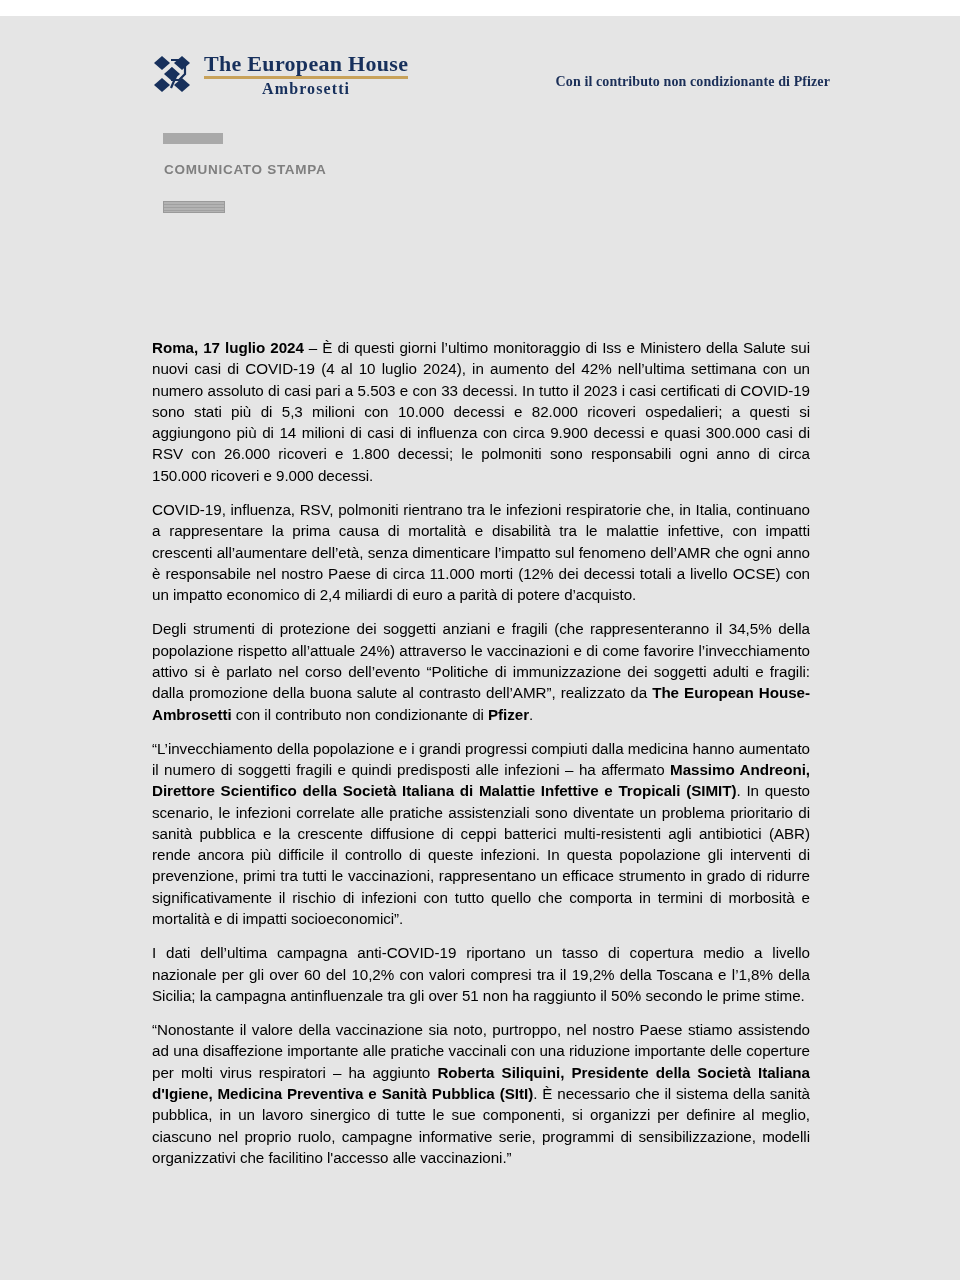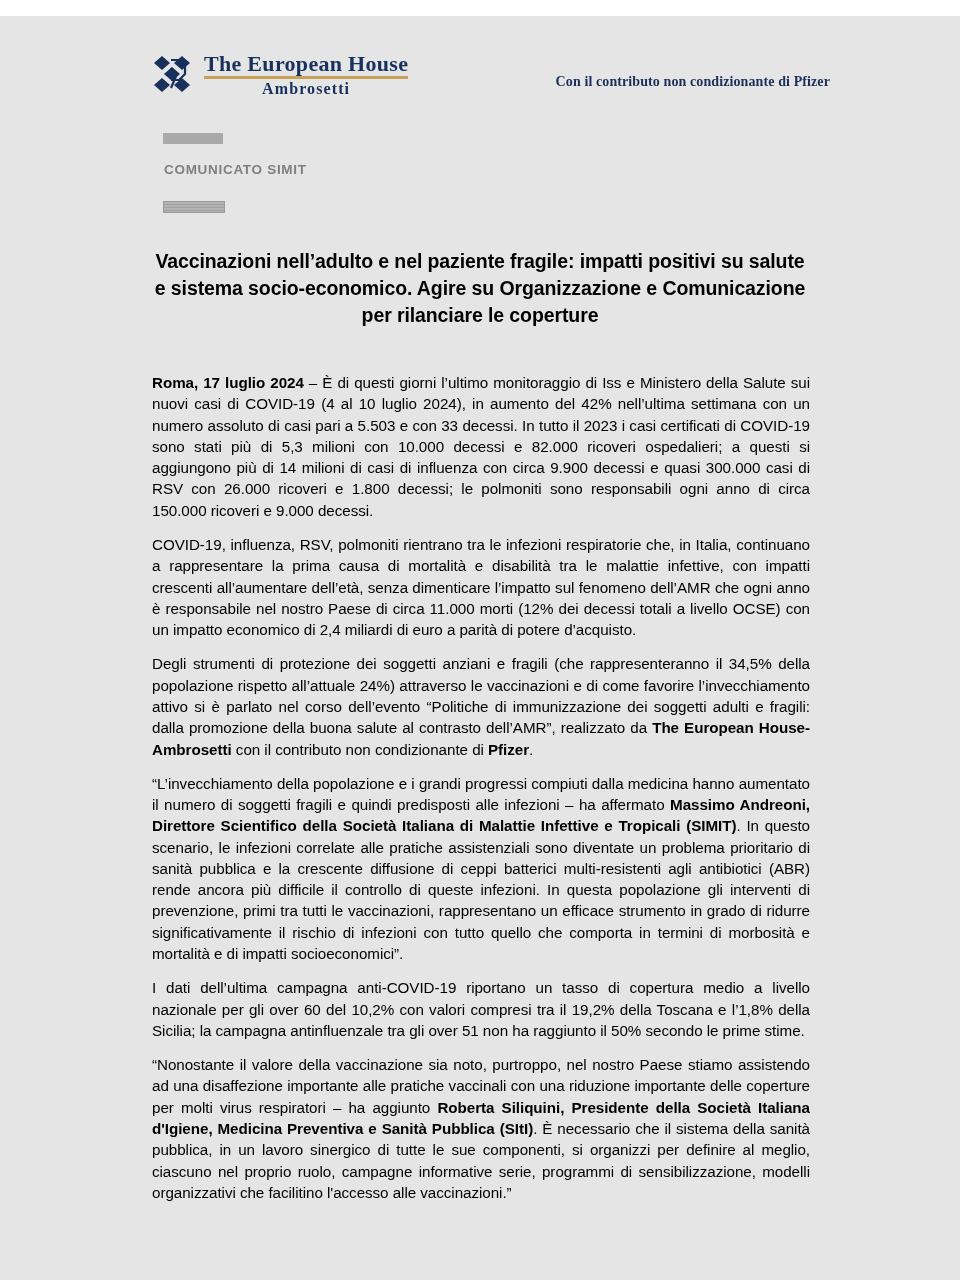--- a/index.html
+++ b/index.html
@@ -137,21 +137,20 @@
     line-height: 1.38;
     letter-spacing: -0.1px;
   }
 
   
   .body-col {
     position: absolute;
     left: 152px;
     top: 321px;
     width: 658px;
-    margin-top: 35px;
   }
   p.para {
     margin: 0 0 13px 0;
     font-size: 15.2px;
     line-height: 1.40;
     text-align: justify;
     text-justify: inter-word;
     letter-spacing: -0.05px;
   }
   p.para:last-child { margin-bottom: 0; }
@@ -183,24 +182,23 @@
         <div class="logo-line1">The European House</div>
         <div class="logo-rule"></div>
         <div class="logo-line2">Ambrosetti</div>
       </div>
     </div>
 
     <div class="contrib">Con il contributo non condizionante di Pfizer</div>
   </div>
 
   <div class="bar bar-top"></div>
-  <div class="kicker">COMUNICATO SIMIT</div>
+  <div class="kicker">COMUNICATO STAMPA</div>
   <div class="bar bar-bottom"></div>
 
-  <h1 class="title">Vaccinazioni nell’adulto e nel paziente fragile: impatti positivi su salute e sistema socio-economico. Agire su Organizzazione e Comunicazione per rilanciare le coperture</h1>
 
   <div class="body-col">
 
     <p class="para"><b>Roma, 17 luglio 2024</b><span> – È di questi giorni l’ultimo monitoraggio di Iss e Ministero della Salute sui nuovi casi di COVID-19 (4 al 10 luglio 2024), in aumento del 42% nell’ultima settimana con un numero assoluto di casi pari a 5.503 e con 33 decessi. In tutto il 2023 i casi certificati di COVID-19 sono stati più di 5,3 milioni con 10.000 decessi e 82.000 ricoveri ospedalieri; a questi si aggiungono più di 14 milioni di casi di influenza con circa 9.900 decessi e quasi 300.000 casi di RSV con 26.000 ricoveri e 1.800 decessi; le polmoniti sono responsabili ogni anno di circa 150.000 ricoveri e 9.000 decessi.</span></p>
 
     <p class="para">COVID-19, influenza, RSV, polmoniti rientrano tra le infezioni respiratorie che, in Italia, continuano a rappresentare la prima causa di mortalità e disabilità tra le malattie infettive, con impatti crescenti all’aumentare dell’età, senza dimenticare l’impatto sul fenomeno dell’AMR che ogni anno è responsabile nel nostro Paese di circa 11.000 morti (12% dei decessi totali a livello OCSE) con un impatto economico di 2,4 miliardi di euro a parità di potere d’acquisto.</p>
 
     <p class="para"><span>Degli strumenti di protezione dei soggetti anziani e fragili (che rappresenteranno il 34,5% della popolazione rispetto all’attuale 24%) attraverso le vaccinazioni e di come favorire l’invecchiamento attivo si è parlato nel corso dell’evento “Politiche di immunizzazione dei soggetti adulti e fragili: dalla promozione della buona salute al contrasto dell’AMR”, realizzato da </span><b>The European House-Ambrosetti</b><span> con il contributo non condizionante di </span><b>Pfizer</b><span>.</span></p>
 
     <p class="para"><span class="italic">“L’invecchiamento della popolazione e i grandi progressi compiuti dalla medicina hanno aumentato il numero di soggetti fragili e quindi predisposti alle infezioni</span><span> – ha affermato </span><b>Massimo Andreoni, Direttore Scientifico della Società Italiana di Malattie Infettive e Tropicali (SIMIT)</b><span class="italic">. In questo scenario, le infezioni correlate alle pratiche assistenziali sono diventate un problema prioritario di sanità pubblica e la crescente diffusione di ceppi batterici multi-resistenti agli antibiotici (ABR) rende ancora più difficile il controllo di queste infezioni. In questa popolazione gli interventi di prevenzione, primi tra tutti le vaccinazioni, rappresentano un efficace strumento in grado di ridurre significativamente il rischio di infezioni con tutto quello che comporta in termini di morbosità e mortalità e di impatti socioeconomici”.</span></p>

